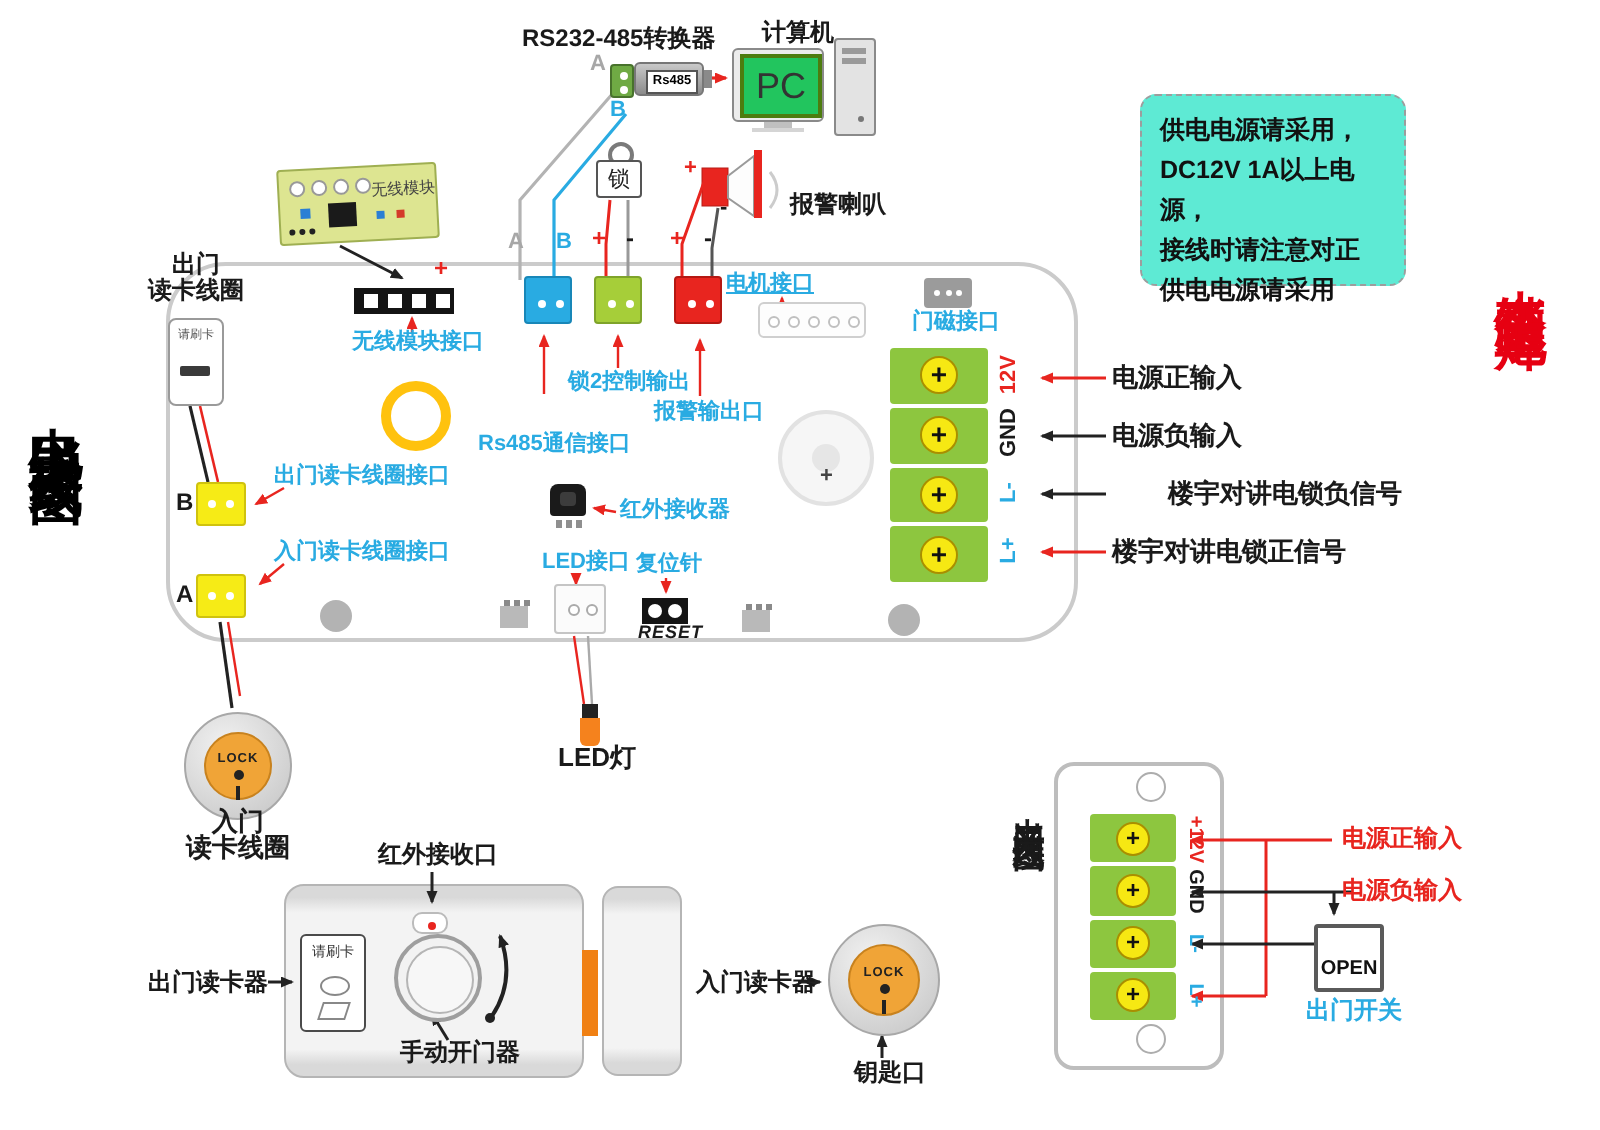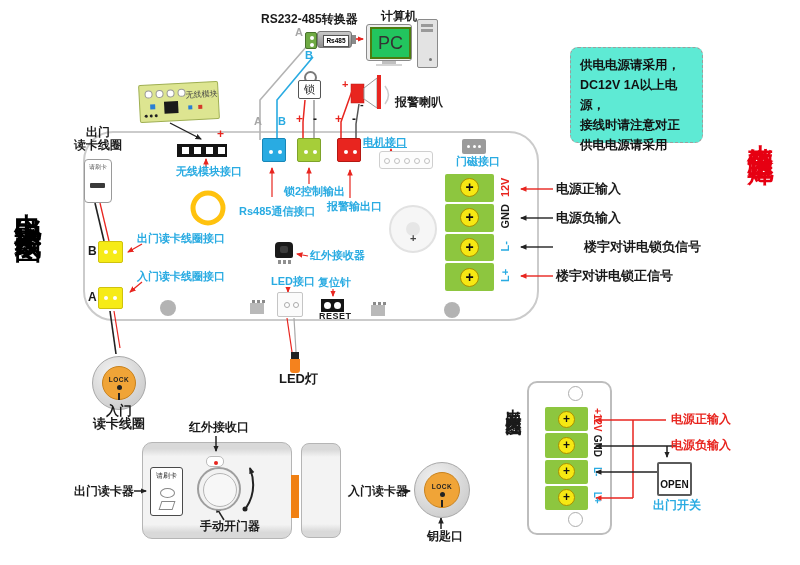--- a/index.html
+++ b/index.html
@@ -318,21 +318,21 @@
   <div class="t b red f12 z5" style="left:296px;top:113px;">+</div>
   <div class="t b f12 z5" style="left:313px;top:113px;">-</div>
   <div class="t b red f12 z5" style="left:335px;top:113px;">+</div>
   <div class="t b f12 z5" style="left:352px;top:113px;">-</div>
   <div class="t b red f11 z5" style="left:342px;top:78px;">+</div>
   <div class="t b f11 z5" style="left:360px;top:98px;">-</div>
   <div class="t b z5" style="left:395px;top:96px;font-size:12px;">报警喇叭</div>
   <div class="t b red f12 z5" style="left:217px;top:128px;">+</div>
 
   <div class="t b blue f11 z5" style="left:176px;top:165px;">无线模块接口</div>
-  <div class="t b blue f11 z5" style="left:239px;top:205px;">Rs485通信接口</div>
+  <div class="t b blue f11 z5" style="left:239px;top:216px;">Rs485通信接口</div>
   <div class="t b blue f11 z5" style="left:284px;top:185px;">锁2控制输出</div>
   <div class="t b blue f11 z5" style="left:327px;top:200px;">报警输出口</div>
   <div class="t b blue f11 z5" style="left:363px;top:136px;text-decoration:underline;">电机接口</div>
   <div class="t b blue f11 z5" style="left:456px;top:156px;font-family:Liberation Mono, monospace;">门磁接口</div>
 
   <div class="t b f11 rotccw z5" style="left:486px;top:181px;width:38px;color:#e8251f;">12V</div>
   <div class="t b f11 rotccw z5" style="left:486px;top:210px;width:38px;color:#1a1a1a;">GND</div>
   <div class="t b f11 rotccw z5" style="left:486px;top:240px;width:38px;color:#29abe2;">L-</div>
   <div class="t b f11 rotccw z5" style="left:486px;top:269px;width:38px;color:#29abe2;">L+</div>
 
@@ -341,21 +341,21 @@
   <div class="t b f13 z5" style="left:584px;top:240px;">楼宇对讲电锁负信号</div>
   <div class="t b f13 z5" style="left:556px;top:269px;">楼宇对讲电锁正信号</div>
 
   <div class="t b f12 z5" style="left:88px;top:245px;">B</div>
   <div class="t b f12 z5" style="left:88px;top:291px;">A</div>
   <div class="t b blue f11 z5" style="left:137px;top:232px;">出门读卡线圈接口</div>
   <div class="t b blue f11 z5" style="left:137px;top:270px;">入门读卡线圈接口</div>
   <div class="t b blue f11 z5" style="left:310px;top:249px;">红外接收器</div>
   <div class="t b blue f11 z5" style="left:271px;top:275px;">LED接口</div>
   <div class="t b blue f11 z5" style="left:318px;top:276px;">复位针</div>
-  <div class="t b z5" style="left:319px;top:311px;font-size:9px;letter-spacing:.5px;">RESET</div>
+  <div class="t b z5" style="left:319px;top:311px;font-size:9px;letter-spacing:.5px;font-style:italic;">RESET</div>
   <div class="t f11 z5" style="left:410px;top:232px;color:#444;">+</div>
   <div class="t f13 z5" style="left:279px;top:372px;">LED灯</div>
 
   <div class="t f12 z5" style="left:86px;top:126px;">出门</div>
   <div class="t f12 z5" style="left:74px;top:139px;">读卡线圈</div>
   <div class="t f13 z5" style="left:106px;top:404px;">入门</div>
   <div class="t f13 z5" style="left:93px;top:417px;">读卡线圈</div>
 
   <div class="t f12 z5" style="left:189px;top:421px;">红外接收口</div>
   <div class="t f12 z5" style="left:74px;top:485px;">出门读卡器</div>

